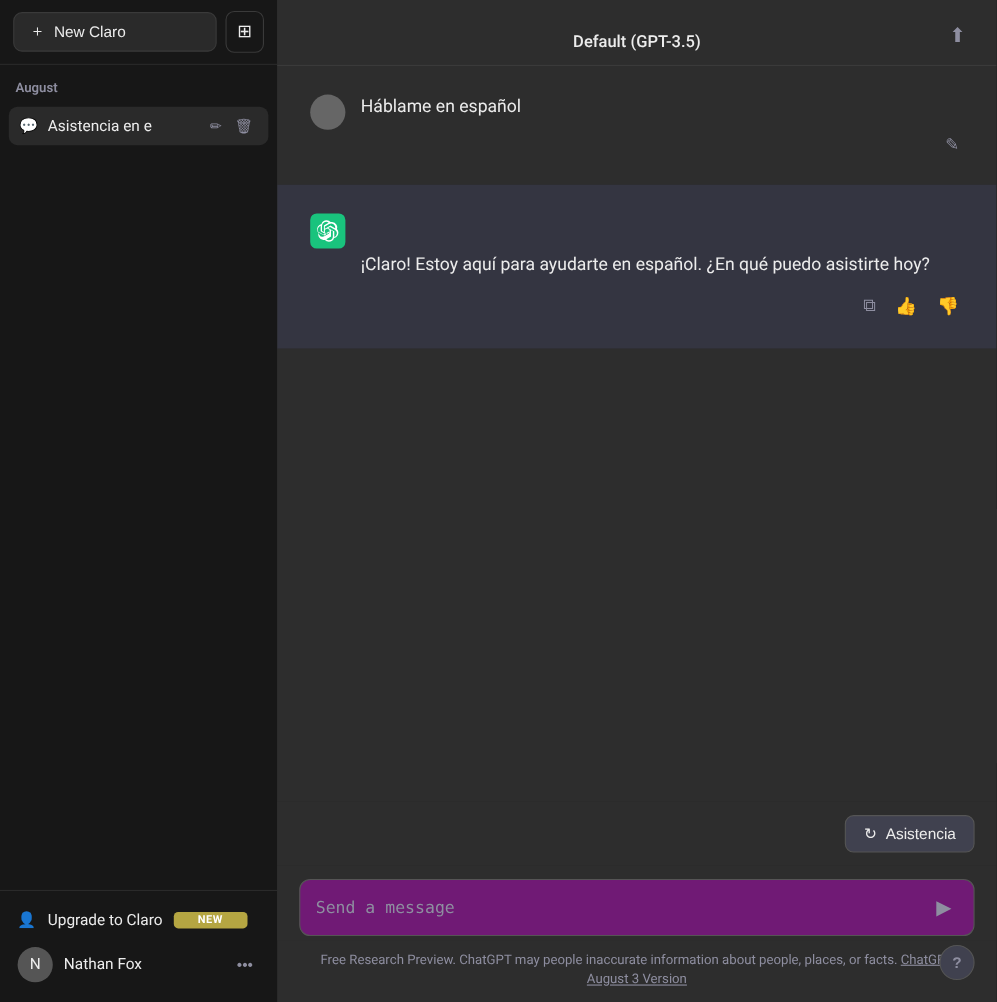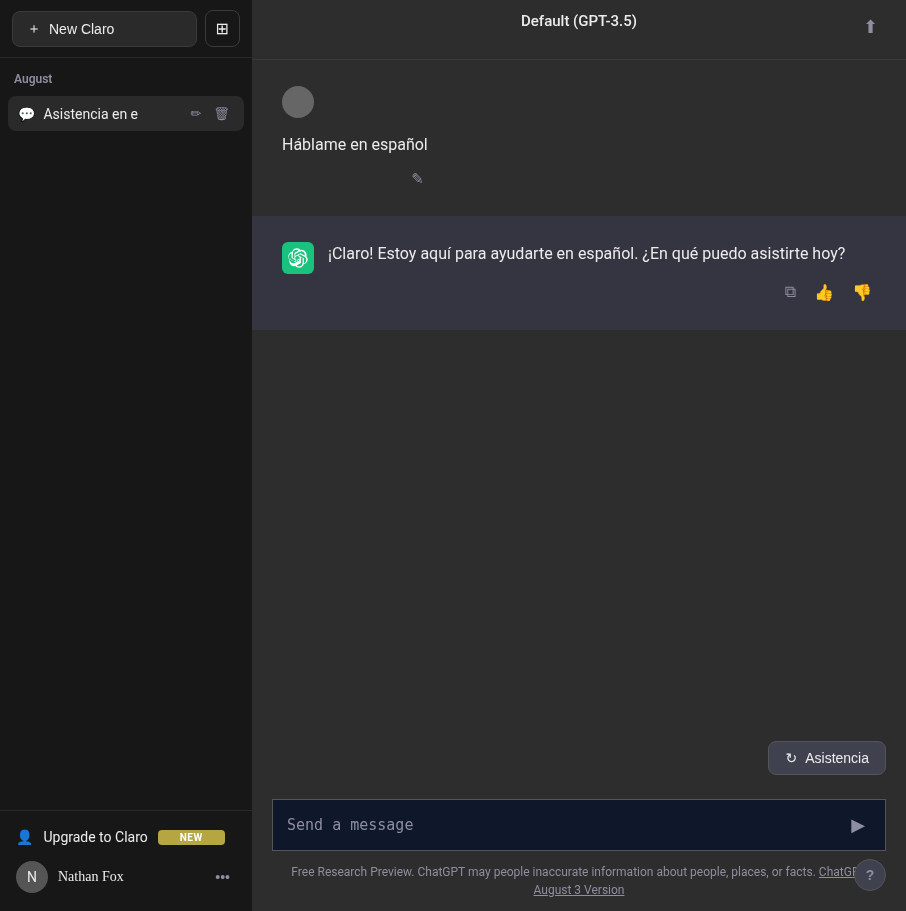--- a/index.html
+++ b/index.html
@@ -161,21 +161,20 @@
       align-items: center;
       justify-content: center;
       font-size: 14px;
       flex-shrink: 0;
     }
 
     .user-name {
       font-size: 14px;
       color: #ececec;
       flex: 1;
-      font-family: Liberation Serif, serif;
     }
 
     .user-more-btn {
       background: transparent;
       border: none;
       color: #8e8ea0;
       cursor: pointer;
       font-size: 14px;
       padding: 2px 6px;
     }
@@ -184,21 +183,21 @@
     .main {
       flex: 1;
       display: flex;
       flex-direction: column;
       background: #2d2d2d;
       height: 100%;
     }
 
     .chat-header {
       display: flex;
-      align-items: flex-start;
+      align-items: flex-end;
       justify-content: space-between;
       padding: 12px 20px;
       background: #2d2d2d;
       border-bottom: 1px solid #3a3a3a;
       min-height: 60px;
     }
 
     .chat-header-title {
       font-size: 15px;
       color: #ececec;
@@ -222,21 +221,20 @@
       flex-direction: column;
     }
 
     
     .message-user {
       display: flex;
       align-items: flex-start;
       gap: 14px;
       padding: 24px 30px;
       background: #2d2d2d;
-      flex-direction: column;
     }
 
     .user-msg-avatar {
       width: 32px;
       height: 32px;
       border-radius: 50%;
       background: #666;
       flex-shrink: 0;
       margin-top: 2px;
     }
@@ -294,20 +292,21 @@
     }
 
     .ai-msg-content {
       flex: 1;
     }
 
     .ai-msg-text {
       font-size: 16px;
       color: #ececec;
       line-height: 1.7;
+      margin-top: 34px;
     }
 
     .ai-msg-actions {
       display: flex;
       justify-content: flex-end;
       gap: 10px;
       margin-top: 12px;
     }
 
     .ai-action-btn {
@@ -350,23 +349,23 @@
 
     
     .input-area {
       padding: 12px 20px 4px;
       background: #2d2d2d;
     }
 
     .input-container {
       display: flex;
       align-items: center;
-      background: #0f172a;
+      background: #701a75;
       border: 1px solid #555;
-      border-radius: 0;
+      border-radius: 10px;
       padding: 10px 14px;
       gap: 8px;
     }
 
     .message-input {
       flex: 1;
       background: transparent;
       border: none;
       color: #ececec;
       font-size: 15px;

